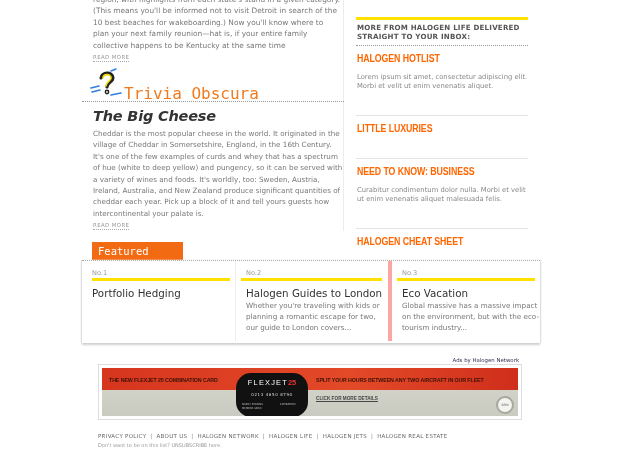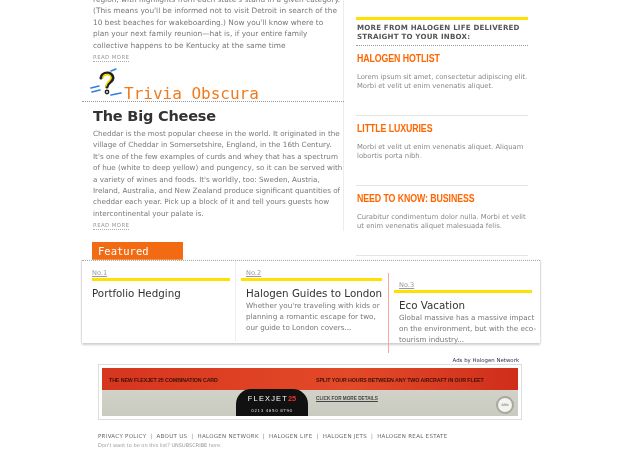--- a/index.html
+++ b/index.html
@@ -8,50 +8,50 @@
 
   
   .left-col { position: absolute; left: 82px; top: 0; width: 262px; height: 231px; border-right: 1px solid #ececec; }
   .intro-text { position: absolute; left: 11px; top: -6px; width: 248px; font-size: 7.4px; line-height: 11.4px; color: #777; }
   .read-more { display: inline-block; font-size: 5.4px; letter-spacing: 0.4px; color: #999; border-bottom: 1px dotted #aaa; margin-top: 2px; line-height: 7px; cursor: pointer; }
 
   .trivia-head { position: absolute; left: 0; top: 66px; width: 262px; height: 36px; border-bottom: 1px dotted #999; }
   .trivia-icon { position: absolute; left: 7px; top: 2px; width: 36px; height: 32px; }
   .trivia-label { position: absolute; left: 42px; top: 18px; font-family: "DejaVu Sans Mono", monospace; font-size: 16px; color: #f07a1e; }
 
-  .cheese-title { position: absolute; left: 11px; top: 108px; font-size: 14.5px; font-weight: bold; color: #333; letter-spacing: -0.2px; }
+  .cheese-title { position: absolute; left: 11px; top: 108px; font-size: 14.5px; font-weight: bold; color: #333; letter-spacing: -0.2px; font-style: italic; }
   .cheese-body { position: absolute; left: 11px; top: 128px; width: 250px; font-size: 7.2px; line-height: 11.4px; color: #777; }
 
   
   .right-col { position: absolute; left: 356px; top: 17px; width: 172px; }
   .right-topbar { height: 3px; background: #ffe100; }
   .right-head { font-size: 7.1px; font-weight: bold; color: #555; line-height: 8.6px; padding: 4px 0 4px 1px; border-bottom: 1px dotted #999; letter-spacing: 0.2px; }
   .nl-item { padding: 7px 0 24px 1px; border-bottom: 1px solid #e4e4e4; cursor: pointer; }
   .nl-item:last-child { border-bottom: none; }
   .nl-title { font-family: "Liberation Sans", sans-serif; font-weight: bold; font-size: 10px; color: #ff6600; transform: scaleX(0.88); transform-origin: left; letter-spacing: -0.1px; line-height: 11px; white-space: nowrap; }
   .nl-desc { font-size: 6.8px; line-height: 9px; color: #888; margin-top: 9px; }
 
   
   .featured-tab { position: absolute; left: 92px; top: 242px; width: 91px; height: 18px; background: #f26a12; color: #fff; font-family: "DejaVu Sans Mono", monospace; font-size: 10.5px; line-height: 18px; padding-left: 6px; }
   .featured-box { position: absolute; left: 82px; top: 260px; width: 458px; height: 83px; background: #fff; border-top: 1px dotted #aaa; box-shadow: 0 2px 2px #cfcfcf, 1px 0 1px #e5e5e5, -1px 0 1px #e5e5e5; }
   .feat-col { position: absolute; top: 0; height: 80px; }
   .feat-col.c2 { border-left: 1px solid #eee; }
-  .feat-col.c3 { border-left: 1px solid #fca5a5; margin-top: 12px; }
-  .feat-num { position: absolute; left: 10px; top: 8px; font-size: 6.6px; color: #999; text-decoration: underline; }
+  .feat-col.c3 { border-left: 4px solid #fca5a5; }
+  .feat-num { position: absolute; left: 10px; top: 8px; font-size: 6.6px; color: #999; }
   .feat-bar { position: absolute; left: 0; top: 17px; height: 3px; background: #ffe100; }
   .feat-title { position: absolute; left: 10px; top: 26px; font-size: 10.3px; color: #333; white-space: nowrap; }
   .feat-desc { position: absolute; left: 10px; top: 40px; width: 138px; font-size: 7.2px; line-height: 10.8px; color: #777; }
 
   
   .ad-wrap { position: absolute; left: 98px; top: 364px; width: 424px; height: 56px; border: 1px solid #ddd; background: #fff; }
   .ad-label { position: absolute; right: 2px; top: -8px; font-size: 5.4px; color: #335; }
   .ad-banner { position: absolute; left: 3px; top: 3px; width: 416px; height: 48px; background: linear-gradient(#d8d8cf, #c9cac0); overflow: hidden; }
   .ad-red { position: absolute; left: 0; top: 0; width: 416px; height: 22px; background: linear-gradient(90deg, #d6351e 0%, #e34a28 60%, #cf2e1b 100%); }
   .ad-left-text { position: absolute; left: 7px; top: 9px; font-family: "Liberation Sans", sans-serif; font-weight: bold; font-size: 5.3px; color: #3a1208; letter-spacing: -0.1px; }
-  .ad-card { position: absolute; left: 134px; top: 21px; width: 72px; height: 44px; background: #111; border-radius: 15px; color: #fff; }
+  .ad-card { position: absolute; left: 134px; top: 5px; width: 72px; height: 44px; background: #111; border-radius: 15px; color: #fff; }
   .ad-card-brand { position: absolute; left: 0; width: 72px; text-align: center; top: 5px; font-family: "Liberation Sans", sans-serif; font-size: 7.4px; letter-spacing: 1.2px; }
   .ad-card-brand span { color: #e33; font-weight: bold; letter-spacing: 0; }
   .ad-card-num { position: absolute; left: 0; width: 72px; text-align: center; top: 19px; font-size: 4px; letter-spacing: 0.6px; color: #ddd; }
   .ad-card-name { position: absolute; left: 6px; top: 30px; font-size: 2.6px; color: #bbb; line-height: 3.6px; }
   .ad-card-exp { position: absolute; left: 44px; top: 30px; font-size: 2.6px; color: #bbb; line-height: 3.6px; }
   .ad-right-text { position: absolute; left: 214px; top: 9px; font-family: "Liberation Sans", sans-serif; font-weight: bold; font-size: 5.3px; color: #3a1208; letter-spacing: -0.1px; }
   .ad-cta { position: absolute; left: 214px; top: 28px; font-family: "Liberation Sans", sans-serif; font-weight: bold; font-size: 4.7px; color: #444; text-decoration: underline; cursor: pointer; }
   .ad-spin { position: absolute; right: 4px; top: 28px; width: 18px; height: 18px; border-radius: 50%; background: #f3f3f0; border: 2px solid #a8a89e; font-size: 3px; color: #555; text-align: center; line-height: 14px; cursor: pointer; }
 
   
@@ -93,21 +93,20 @@
 
 <div class="right-col">
   <div class="right-topbar"></div>
   <div class="right-head">MORE FROM HALOGEN LIFE DELIVERED STRAIGHT TO YOUR INBOX:</div>
   <div class="nl-item">
     <div class="nl-title">HALOGEN HOTLIST</div>
     <div class="nl-desc">Lorem ipsum sit amet, consectetur adipiscing elit. Morbi et velit ut enim venenatis aliquet.</div>
   </div>
   <div class="nl-item">
     <div class="nl-title">LITTLE LUXURIES</div>
-    <div class="nl-desc">Morbi et velit ut enim venenatis aliquet. Aliquam lobortis porta nibh.</div>
   </div>
   <div class="nl-item">
     <div class="nl-title">NEED TO KNOW: BUSINESS</div>
     <div class="nl-desc">Curabitur condimentum dolor nulla. Morbi et velit ut enim venenatis aliquet malesuada felis.</div>
   </div>
   <div class="nl-item">
     <div class="nl-title">HALOGEN CHEAT SHEET</div>
   </div>
 </div>
 

